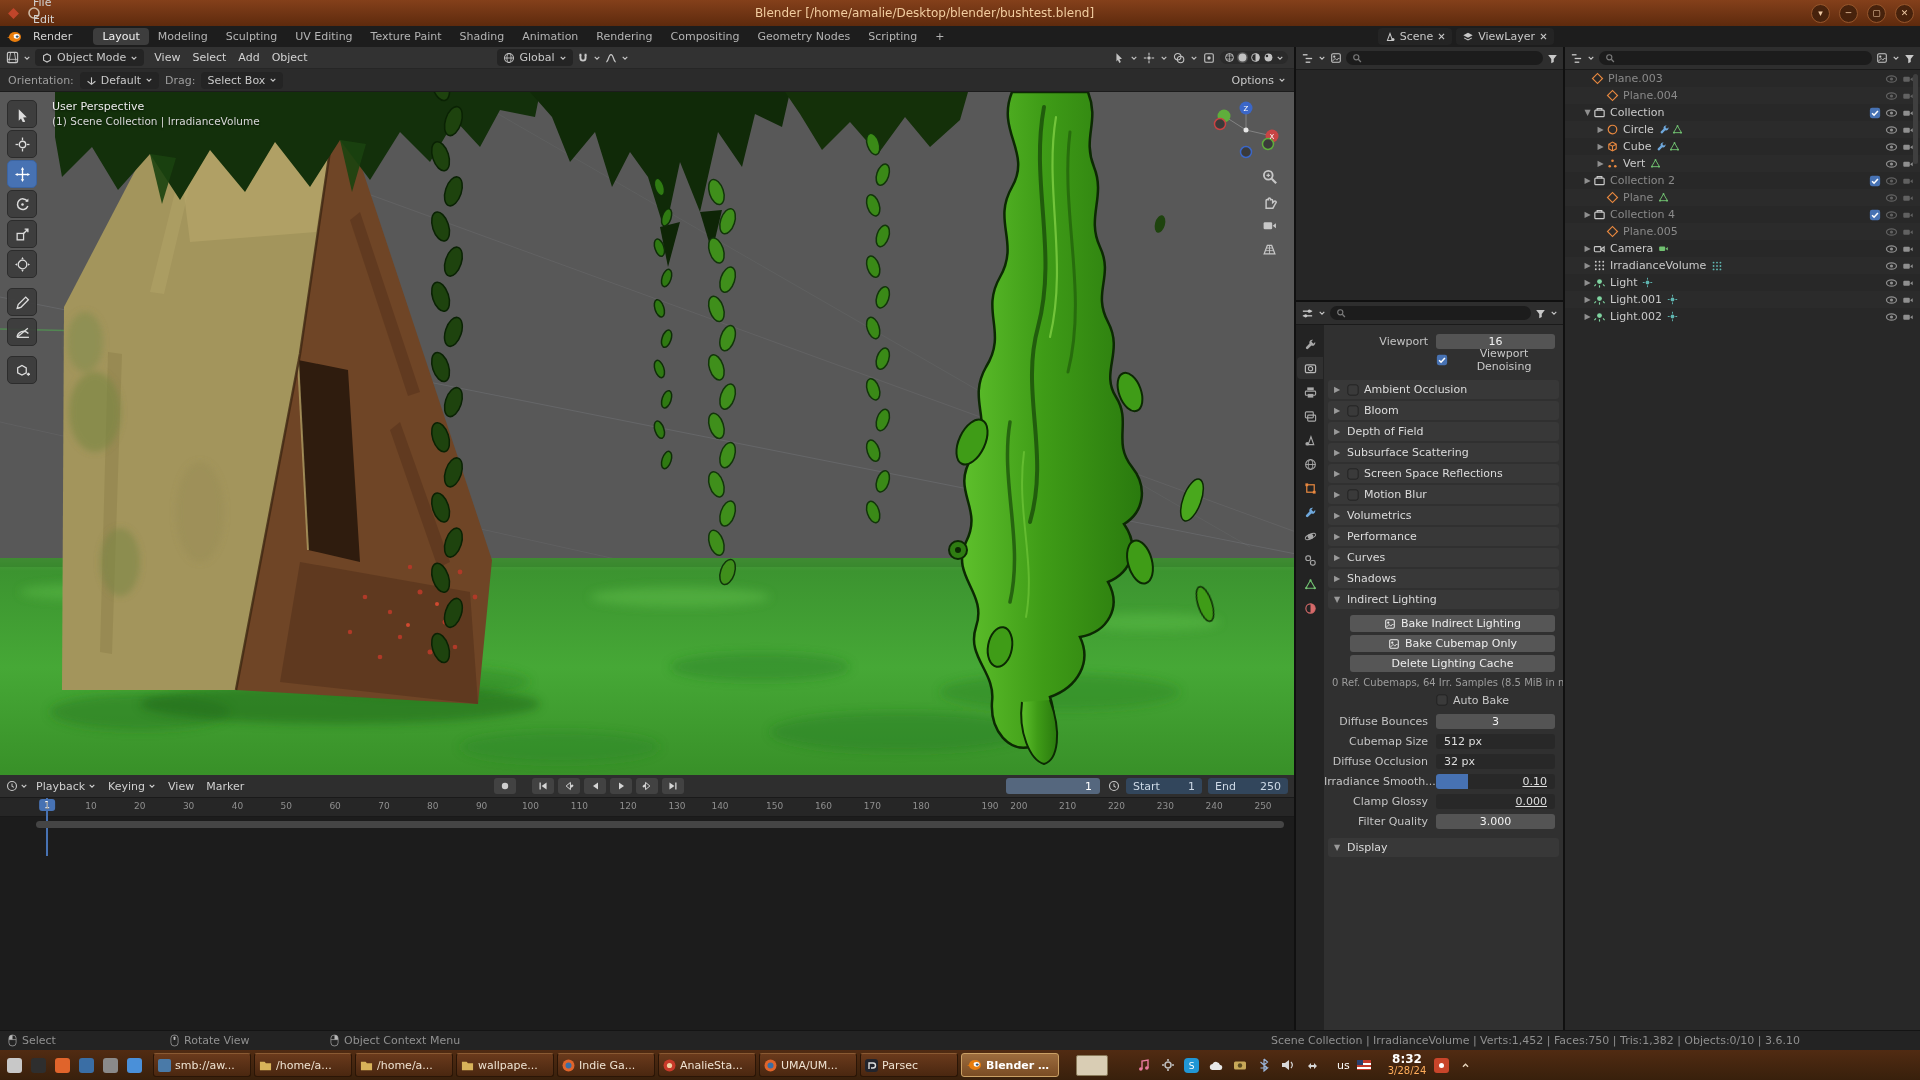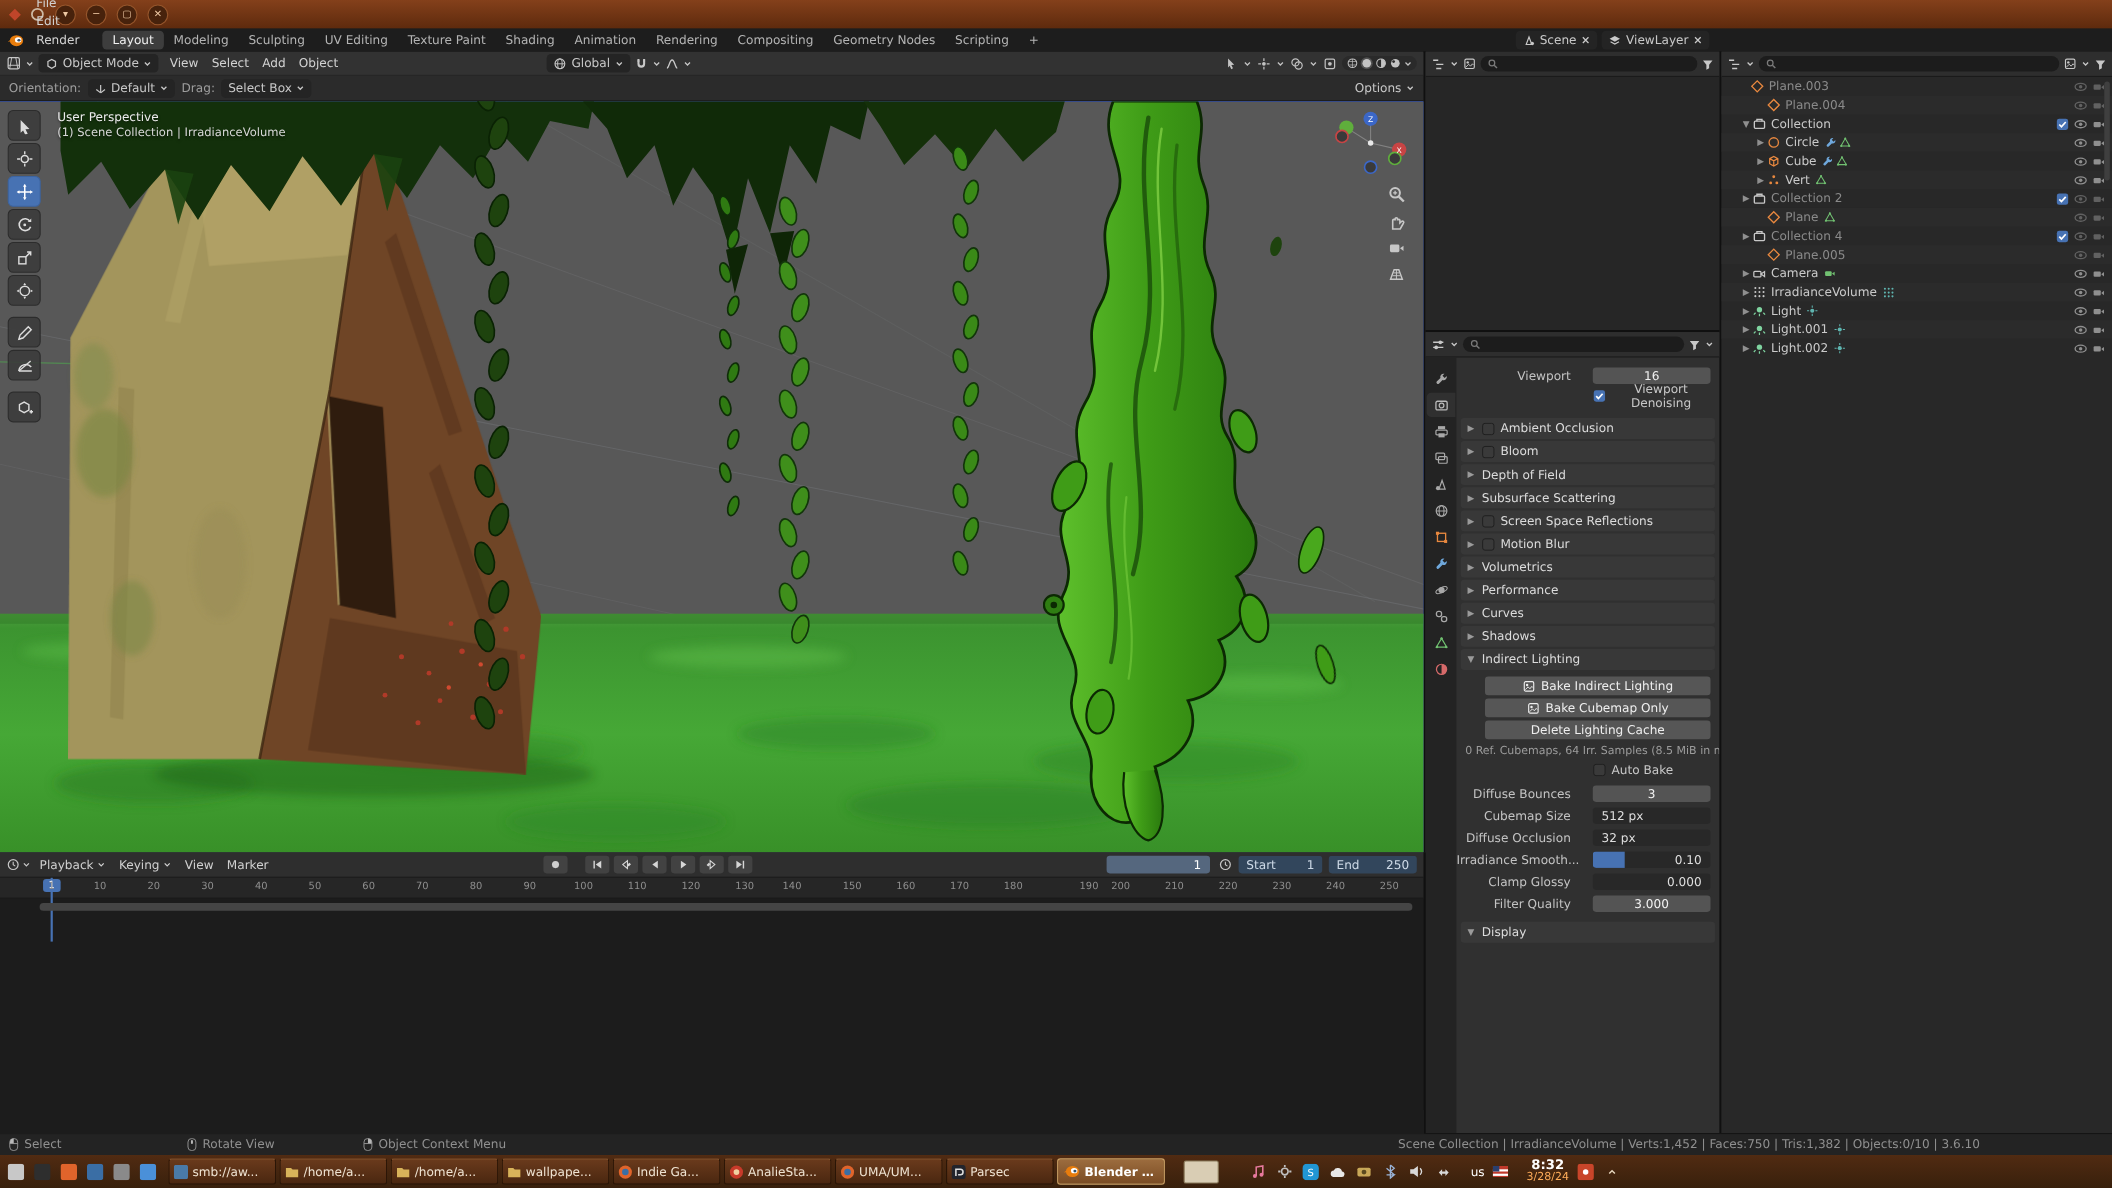--- a/index.html
+++ b/index.html
@@ -65,25 +65,25 @@
     padding:0 6px;color:#7a7a7a;}
   .mini{height:255px;background:#262626;display:flex;flex-direction:column;border-bottom:2px solid #101010;box-sizing:border-box;}
   .mini-body{flex:1;background:#262626;}
   .props{flex:1;display:flex;flex-direction:column;background:#303030;}
   .props-body{flex:1;display:flex;min-height:0;}
   .tabstrip{width:28px;background:#232323;padding-top:8px;display:flex;flex-direction:column;align-items:center;gap:2px;}
   .ptab{width:26px;height:22px;display:flex;align-items:center;justify-content:center;color:#9c9c9c;border-radius:4px 0 0 4px;}
   .ptab.active{background:#303030;color:#d8d8d8;}
   .props-content{flex:1;padding-top:7px;overflow:hidden;}
   .prow{display:flex;align-items:center;height:18px;margin:0 8px 2px 0;}
-  .plabel{width:104px;text-align:right;padding-right:20px;color:#c3c3c3;white-space:nowrap;overflow:hidden;flex:none;}
+  .plabel{width:104px;text-align:right;padding-right:8px;color:#c3c3c3;white-space:nowrap;overflow:hidden;flex:none;}
   .pfield{flex:1;height:15px;background:#545454;border-radius:3px;display:flex;align-items:center;
     justify-content:center;color:#f2f2f2;position:relative;overflow:hidden;}
   .pfield.menu{background:#282828;justify-content:flex-start;padding-left:8px;color:#dedede;}
-  .pfield.slider{background:#282828;justify-content:flex-end;padding-right:8px;color:#dedede;}
+  .pfield.slider{background:#282828;justify-content:flex-end;padding-right:8px;color:#dedede;text-decoration:underline;}
   .slider-fill{position:absolute;left:0;top:0;bottom:0;background:#4772b3;}
   .panel-h{height:19px;background:#383838;border-radius:3px;margin:0 4px 2px 4px;display:flex;align-items:center;
     gap:5px;padding:0 6px;color:#dcdcdc;}
   .panel-h .arr{color:#9a9a9a;font-size:8px;width:8px;}
   .pbtn{height:17px;background:#565656;border-radius:3px;margin:0 8px 3px 26px;display:flex;align-items:center;
     justify-content:center;gap:5px;color:#eee;}
   .info-line{font-size:10px;color:#9c9c9c;padding:2px 2px 4px 8px;white-space:nowrap;overflow:hidden;}
   .cbrow{display:flex;align-items:center;gap:5px;height:17px;margin-bottom:2px;text-align:center;}
   
   .right-col{flex:1;background:#282828;display:flex;flex-direction:column;}
@@ -126,20 +126,21 @@
     <span class="ic">
         <svg width="15" height="15" viewBox="0 0 14 14">
           <rect x="3.4" y="3.4" width="7.2" height="7.2" transform="rotate(45 7 7)" fill="#c0452a"></rect>
         </svg>
       </span>
     <span class="ic">
         <svg width="14" height="14" viewBox="0 0 14 14">
           <circle cx="7" cy="7" r="5" fill="none" stroke="#cdb9a4" stroke-width="1.6"></circle>
         </svg>
       </span>
+    <div class="title-text">Blender [/home/amalie/Desktop/blender/bushtest.blend]</div>
     <div class="wbtn">▾</div>
     <div class="wbtn">─</div>
     <div class="wbtn">▢</div>
     <div class="wbtn">✕</div>
   </div>
 
   <div class="menubar">
     <span class="ic" style="margin-right:4px;">
         <svg width="16" height="14" viewBox="0 0 16 14">
           <ellipse cx="9" cy="7" rx="6" ry="5" fill="#e87d0d"></ellipse>

